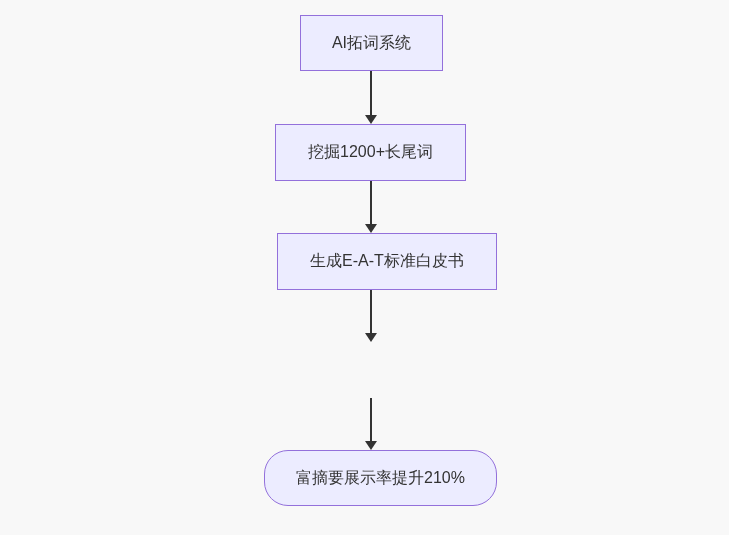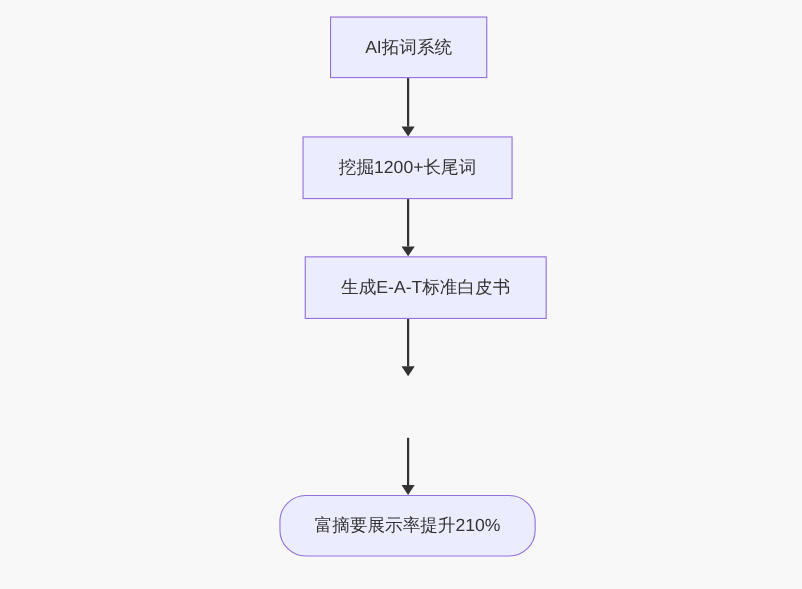--- a/index.html
+++ b/index.html
@@ -31,21 +31,21 @@
     display: flex;
     align-items: center;
     justify-content: center;
     text-align: center;
     white-space: nowrap;
   }
   .node-1 { left: 300px; top: 15px;  width: 143px; height: 56px; }
   .node-2 { left: 275px; top: 124px; width: 191px; height: 57px; }
   .node-3 { left: 260px; top: 233px; width: 220px; height: 57px; margin-left: 17px; }
   .node-4 { left: 264px; top: 342px; width: 213px; height: 56px; }
-  .node-5 { left: 254px; top: 450px; width: 233px; height: 56px; border-radius: 24px; }
+  .node-5 { left: 264px; top: 450px; width: 233px; height: 56px; border-radius: 24px; }
   .arrow {
     position: absolute;
     left: 364px;
     width: 14px;
     display: flex;
     flex-direction: column;
     align-items: center;
   }
   .arrow-1 { top: 71px;  height: 53px; }
   .arrow-2 { top: 181px; height: 52px; }

